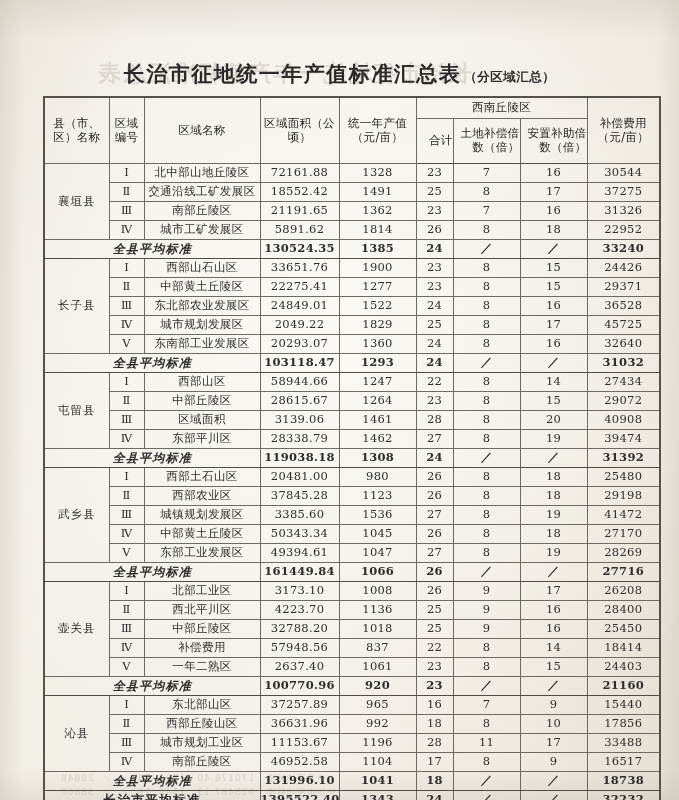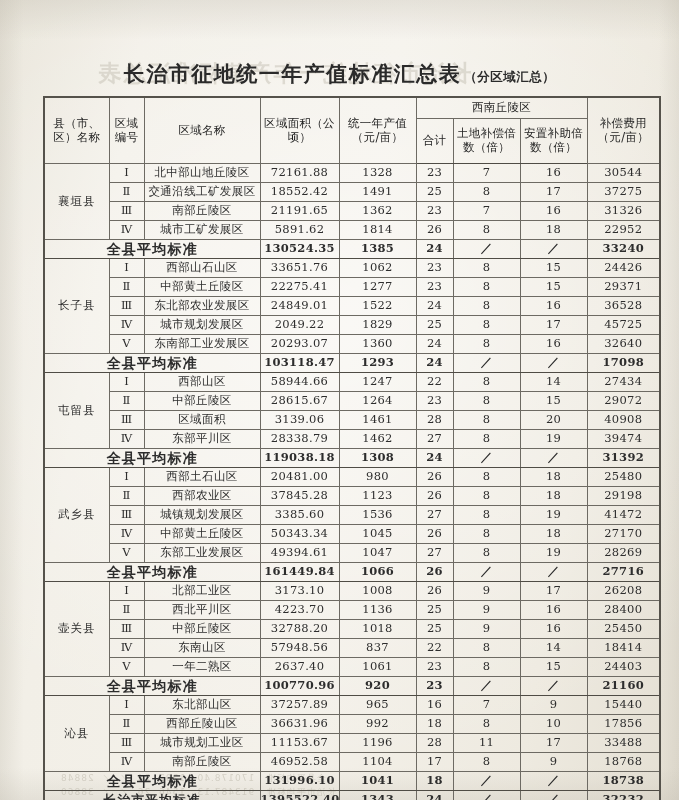--- a/index.html
+++ b/index.html
@@ -105,21 +105,21 @@
     border: 2px solid #55524b;
   }
   thead td {
     font-size: 12px;
     font-weight: bold;
     letter-spacing: .3px;
     color: #1f1f1f;
   }
   thead td.hd-tall { height: 64px; }
   thead td.hd-grp { height: 20px; }
-  thead td.hd-sub { height: 44px; }
+  thead td.hd-sub { height: 44px; text-align: right; }
 
   td.county {
     font-size: 12.5px;
     letter-spacing: 1px;
     font-family: Liberation Serif, serif;
   }
   td.roman {
     font-family: "DejaVu Serif", "Liberation Serif", serif;
     font-size: 11.5px;
   }
@@ -129,22 +129,23 @@
   }
   td.num {
     font-family: "DejaVu Serif", "Liberation Serif", serif;
     font-size: 11.5px;
     letter-spacing: .3px;
   }
   tr.avg td {
     font-weight: bold;
   }
   tr.avg td.avg-label {
-    font-size: 14px;
+    font-size: 12px;
     letter-spacing: 1.2px;
+    font-style: italic;
   }
   tr.total td {
     font-weight: bold;
   }
   tr.total td.total-label {
     font-size: 12.5px;
     letter-spacing: 1.4px;
   }
   .slash {
     font-family: "DejaVu Serif", "Liberation Serif", serif;
@@ -246,21 +247,21 @@
           <td class="num">24</td>
           <td class="slash">／</td>
           <td class="slash">／</td>
           <td class="num">33240</td>
         </tr>
         <tr>
           <td class="county" rowspan="5">长子县</td>
           <td class="roman">Ⅰ</td>
           <td class="zname">西部山石山区</td>
           <td class="num">33651.76</td>
-          <td class="num">1062</td>
+          <td class="num">1900</td>
           <td class="num">23</td>
           <td class="num">8</td>
           <td class="num">15</td>
           <td class="num">24426</td>
         </tr>
         <tr>
           <td class="roman">Ⅱ</td>
           <td class="zname">中部黄土丘陵区</td>
           <td class="num">22275.41</td>
           <td class="num">1277</td>
@@ -299,21 +300,21 @@
           <td class="num">16</td>
           <td class="num">32640</td>
         </tr>
         <tr class="avg block-end">
           <td class="avg-label" colspan="3">全县平均标准</td>
           <td class="num">103118.47</td>
           <td class="num">1293</td>
           <td class="num">24</td>
           <td class="slash">／</td>
           <td class="slash">／</td>
-          <td class="num">17098</td>
+          <td class="num">31032</td>
         </tr>
         <tr>
           <td class="county" rowspan="4">屯留县</td>
           <td class="roman">Ⅰ</td>
           <td class="zname">西部山区</td>
           <td class="num">58944.66</td>
           <td class="num">1247</td>
           <td class="num">22</td>
           <td class="num">8</td>
           <td class="num">14</td>
@@ -444,21 +445,21 @@
           <td class="zname">中部丘陵区</td>
           <td class="num">32788.20</td>
           <td class="num">1018</td>
           <td class="num">25</td>
           <td class="num">9</td>
           <td class="num">16</td>
           <td class="num">25450</td>
         </tr>
         <tr>
           <td class="roman">Ⅳ</td>
-          <td class="zname">东南山区</td>
+          <td class="zname">补偿费用</td>
           <td class="num">57948.56</td>
           <td class="num">837</td>
           <td class="num">22</td>
           <td class="num">8</td>
           <td class="num">14</td>
           <td class="num">18414</td>
         </tr>
         <tr>
           <td class="roman">Ⅴ</td>
           <td class="zname">一年二熟区</td>
@@ -510,21 +511,21 @@
           <td class="num">33488</td>
         </tr>
         <tr>
           <td class="roman">Ⅳ</td>
           <td class="zname">南部丘陵区</td>
           <td class="num">46952.58</td>
           <td class="num">1104</td>
           <td class="num">17</td>
           <td class="num">8</td>
           <td class="num">9</td>
-          <td class="num">18768</td>
+          <td class="num">16517</td>
         </tr>
         <tr class="avg block-end">
           <td class="avg-label" colspan="3">全县平均标准</td>
           <td class="num">131996.10</td>
           <td class="num">1041</td>
           <td class="num">18</td>
           <td class="slash">／</td>
           <td class="slash">／</td>
           <td class="num">18738</td>
         </tr>

